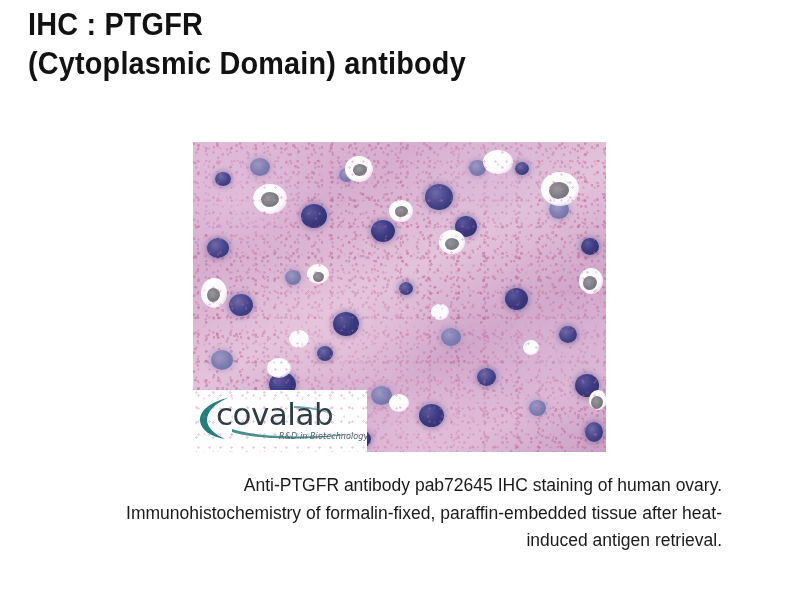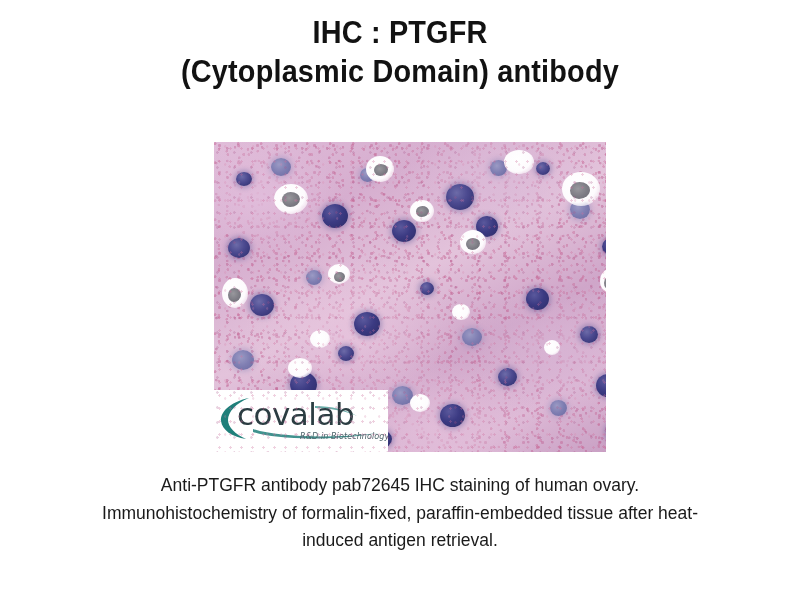--- a/index.html
+++ b/index.html
@@ -13,22 +13,21 @@
     height: 600px;
     overflow: hidden;
     font-family: "Liberation Sans", "DejaVu Sans", sans-serif;
     color: #1a1a1a;
     position: relative;
   }
 
   
   .figure-header {
     width: 800px;
-    padding-top: 14px;
-    text-align: center;
+    padding-top: 6px;
   }
   .title-line {
     font-family: "Liberation Sans", "DejaVu Sans", sans-serif;
     font-weight: bold;
     font-size: 31px;
     line-height: 38px;
     letter-spacing: 0.2px;
     color: #121212;
     transform: scaleX(0.93);
     transform-origin: center center;
@@ -81,21 +80,20 @@
       radial-gradient(circle at 71% 88%, rgba(198,104,150,.4) 0 1.1px, transparent 1.5px),
       radial-gradient(circle at 84% 79%, rgba(186,92,142,.4) 0 1.2px, transparent 1.6px),
       
       linear-gradient(152deg, #e0bcd9 0%, #d6aecf 24%, #e3c3db 46%, #cfa6c9 66%, #ddb9d6 84%, #c9a0c4 100%);
     background-size:
       100% 100%, 100% 100%, 100% 100%, 100% 100%, 100% 100%,
       23px 19px, 29px 24px, 19px 27px, 31px 21px, 25px 29px,
       21px 23px, 27px 19px, 33px 26px, 24px 31px, 20px 22px,
       28px 25px, 22px 28px, 30px 20px,
       100% 100%;
-    margin-left: 21px;
   }
   
   .micrograph::after {
     content: "";
     position: absolute;
     inset: 0;
     background-image:
       radial-gradient(circle at 50% 50%, rgba(205,110,155,.38) 0 1px, transparent 1.4px),
       radial-gradient(circle at 20% 70%, rgba(168,84,136,.3) 0 1.1px, transparent 1.5px),
       radial-gradient(circle at 80% 25%, rgba(215,130,170,.3) 0 1px, transparent 1.4px);
@@ -181,21 +179,21 @@
     letter-spacing: .1px;
     white-space: nowrap;
   }
 
   
   .figure-caption {
     position: absolute;
     left: 78px;
     top: 472px;
     width: 644px;
-    text-align: center;
+    text-align: right;
     font-family: "Liberation Sans", "DejaVu Sans", sans-serif;
     font-size: 17.5px;
     line-height: 27.5px;
     color: #1a1a1a;
   }
 </style>
 </head>
 <body>
 
 <div class="figure-header">

